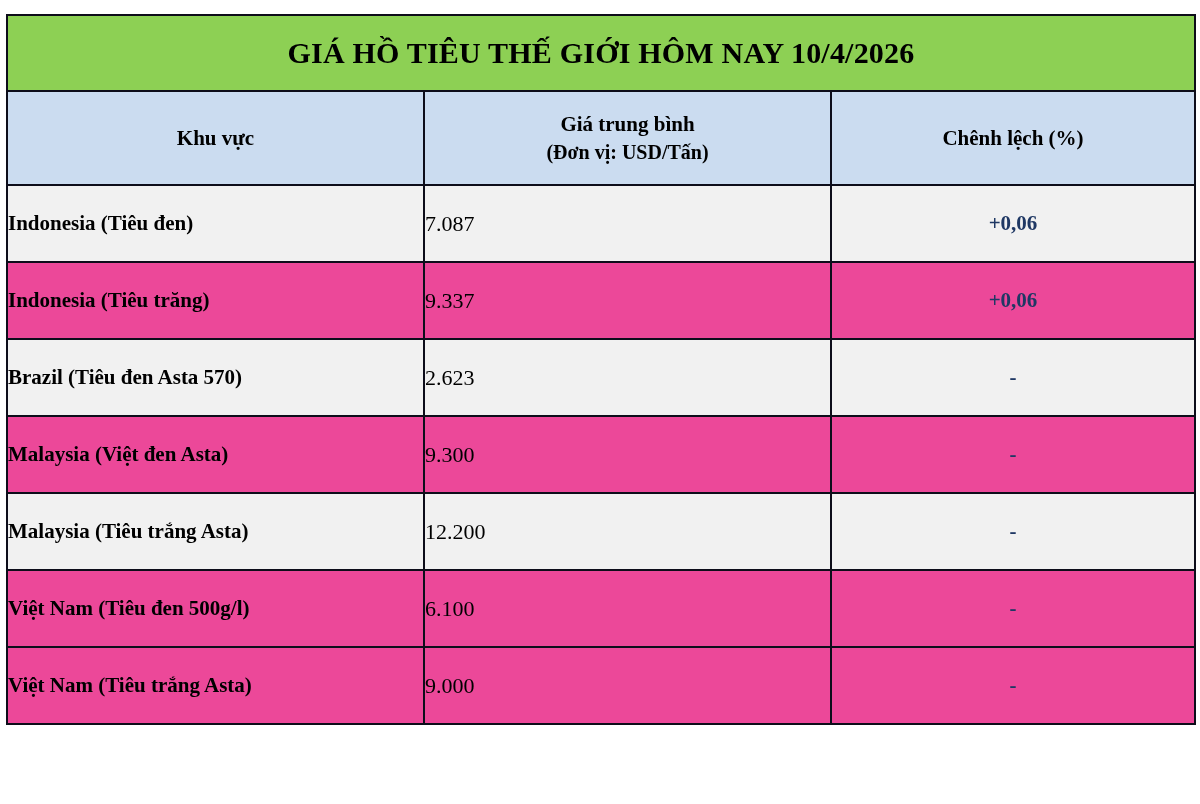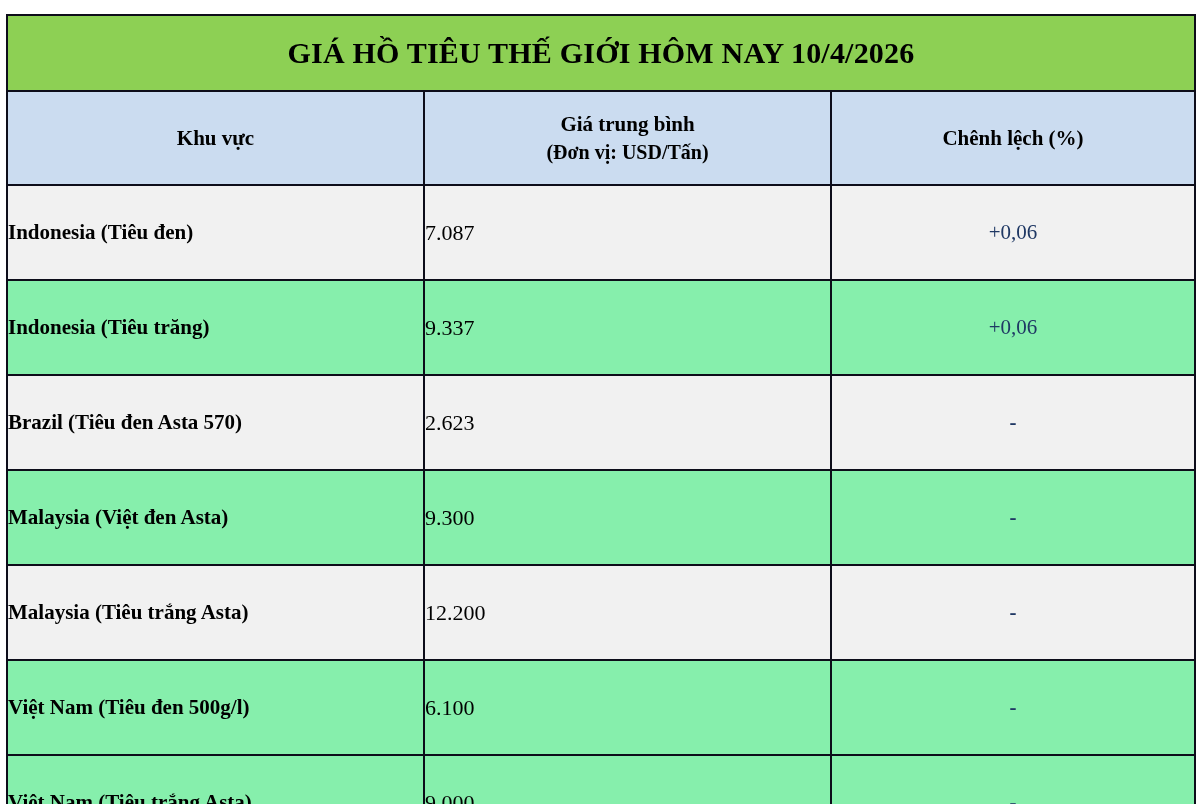--- a/index.html
+++ b/index.html
@@ -59,45 +59,45 @@
     color: #000000;
     line-height: 1.35;
   }
   .col-head .sub {
     display: block;
     font-size: 20px;
     font-weight: bold;
   }
 
   
-  tbody tr { height: 95px; }
+  tbody tr { height: 77px; }
 
   tbody td {
     vertical-align: middle;
     font-size: 21px;
     color: #000000;
   }
 
   .row-light td { background: #F1F1F1; }
-  .row-blue  td { background: #86efac; }
+  .row-blue  td { background: #ec4899; }
 
   td.c-region {
     text-align: left;
     padding-left: 14px;
     font-weight: bold;
     font-size: 21px;
   }
   td.c-price {
     text-align: left;
     font-weight: normal;
     font-size: 22px;
   }
   td.c-change {
     text-align: center;
-    font-weight: normal;
+    font-weight: bold;
     font-size: 21px;
     color: #1F3864;
   }
   td.c-change.is-dash {
     font-weight: bold;
   }
 
   
   col.w-region { width: 417px; }
   col.w-price  { width: 407px; }

